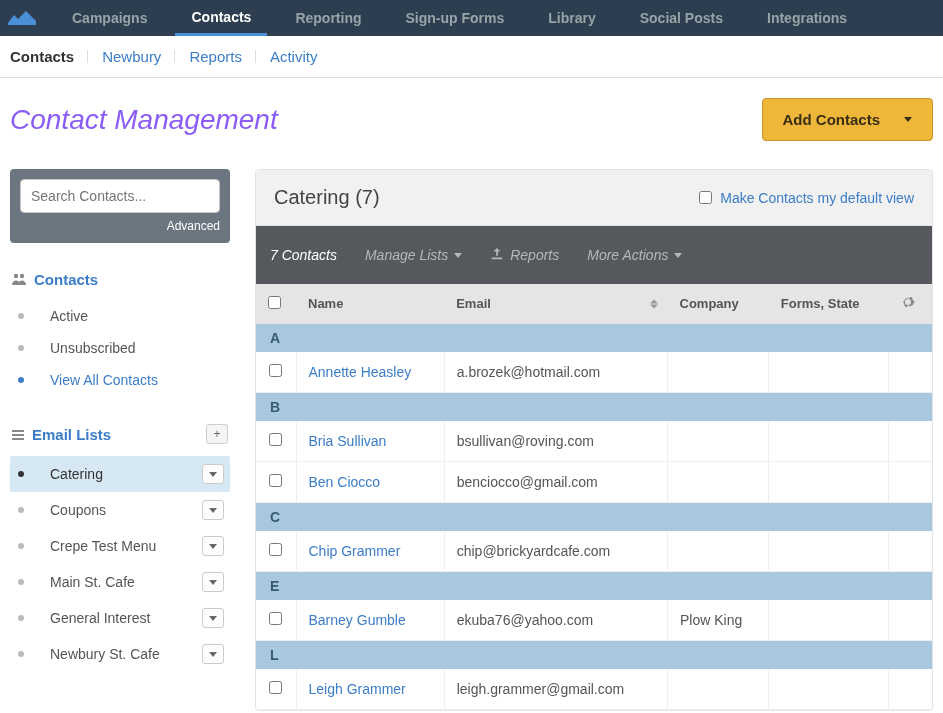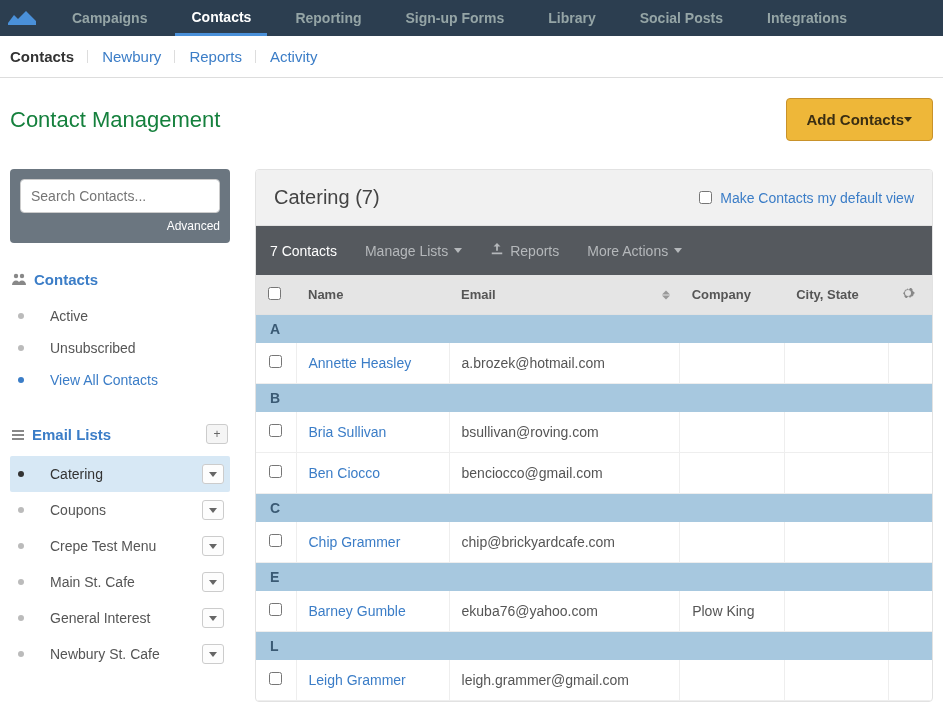--- a/index.html
+++ b/index.html
@@ -12,22 +12,22 @@
   .topnav-item { color: #95a5a6; font-size: 14px; font-weight: 600; padding: 0 16px; height: 36px; display: flex; align-items: center; cursor: pointer; }
   .topnav-item.active { color: #fff; border-bottom: 3px solid #4a90d9; }
   
   .subnav { border-bottom: 1px solid #ddd; padding: 12px 10px; display: flex; gap: 28px; font-size: 15px; }
   .subnav-item { color: #3b7dc7; cursor: pointer; position: relative; }
   .subnav-item.active { color: #333; font-weight: 700; }
   .subnav-sep::after { content: ""; position: absolute; right: -14px; top: 2px; bottom: 2px; width:1px; background:#ddd; }
   
   .page { padding: 20px 10px 10px 10px; }
   .page-header { display: flex; justify-content: space-between; align-items: center; margin-bottom: 28px; }
-  .page-title { font-size: 22px; color: #15803d; font-weight: 400; }
-  .btn-primary { background: #eeb739; border: 1px solid #c9922a; border-radius: 4px; color: #3a2e13; font-size: 15px; font-weight: 600; padding: 12px 20px; cursor: pointer; display:flex; align-items:center; gap:0; }
+  .page-title { font-size: 28px; color: #8b5cf6; font-weight: 400; font-style: italic; }
+  .btn-primary { background: #eeb739; border: 1px solid #c9922a; border-radius: 4px; color: #3a2e13; font-size: 15px; font-weight: 600; padding: 12px 20px; cursor: pointer; display:flex; align-items:center; gap:24px; }
   .caret { width:0; height:0; border-left:4px solid transparent; border-right:4px solid transparent; border-top:5px solid currentColor; display:inline-block; }
   
   .layout { display: flex; gap: 25px; align-items: flex-start; }
   .sidebar { width: 220px; flex-shrink: 0; }
   .main { flex: 1; min-width:0; }
   
   .searchbox-wrap { background: #6b7680; border-radius: 4px; padding: 10px; }
   .searchbox { display:flex; background:#fff; border:1px solid #ccc; border-radius:4px; overflow:hidden; }
   .searchbox input { flex:1; border:none; padding:8px 10px; font-size:14px; color:#888; outline:none; }
   .advanced { color:#fff; font-size:12px; text-align:right; margin-top:6px; cursor:pointer; }
@@ -51,21 +51,21 @@
   .side-item-drop .caret { border-top-color:#666; }
   .side-item.link .side-item-label { color:#3b7dc7; }
   
   .panel { border:1px solid #e2e2e2; border-radius:4px; overflow:hidden; }
   .panel-head { background:#f1f1f1; padding:16px 18px; display:flex; align-items:center; justify-content:space-between; border-bottom:1px solid #e2e2e2; }
   .panel-title { font-size:20px; color:#444; }
   .panel-head-right { display:flex; align-items:center; gap:8px; font-size:14px; color:#3b7dc7; }
   .panel-head-right input[type=checkbox]{ cursor:pointer; }
   .panel-head-right span { cursor:pointer; }
   
-  .toolbar { background:#55595e; color:#ccc; display:flex; align-items:center; padding:0 14px; height:49px; gap:28px; font-size:14px; }
+  .toolbar { background:#55595e; color:#ccc; display:flex; align-items:center; padding:0 14px; height:58px; gap:28px; font-size:14px;font-style:italic; }
   .toolbar .count { color:#fff; }
   .toolbar-item { display:flex; align-items:center; gap:6px; cursor:pointer; color:#b5b8bb; }
   .toolbar-item .caret { border-top-color:#b5b8bb; }
   .export-icon svg { width:14px; height:14px; fill:#b5b8bb; }
   
   table.contacts { width:100%; border-collapse:collapse; }
   table.contacts th { background:#e5e5e5; text-align:left; padding:10px 12px; font-size:13px; font-weight:700; color:#555; border-bottom:1px solid #e2e2e2; position:relative; }
   table.contacts th .sort { position:absolute; right:10px; top:50%; transform:translateY(-50%); display:flex; flex-direction:column; gap:1px; }
   table.contacts th .sort span { width:0; height:0; border-left:4px solid transparent; border-right:4px solid transparent; }
   table.contacts th .sort .up { border-bottom:4px solid #999; }
@@ -264,21 +264,21 @@
         <table class="contacts">
           <thead>
             <tr>
               <th class="col-check"><input type="checkbox" style=""></th>
               <th>Name</th>
               <th><span>Email</span><span class="sort">
                     <span class="up"></span>
                     <span class="down"></span>
                   </span></th>
               <th>Company</th>
-              <th>City, State</th>
+              <th>Forms, State</th>
               <th class="col-gear"><span class="gear"><svg width="16" height="16" viewBox="0 0 16 16" fill="#888">
                       <path d="M8 5a3 3 0 100 6 3 3 0 000-6zm7 3l-1.5.9.1 1.2-1.4 1.4-1.2-.1L10 13l-.9-1.5H7.9L7 13l-1.2-.1-1.4-1.4.1-1.2L3 8l1.5-.9-.1-1.2 1.4-1.4 1.2.1L7 3l.9 1.5h1.2L10 3l1.2.1 1.4 1.4-.1 1.2L15 8z"></path>
                     </svg></span></th>
             </tr>
           </thead>
           <tbody id="tbody">
               <tr class="group">
                 <td colspan="6">A</td>
               </tr>
               <tr class="row">

